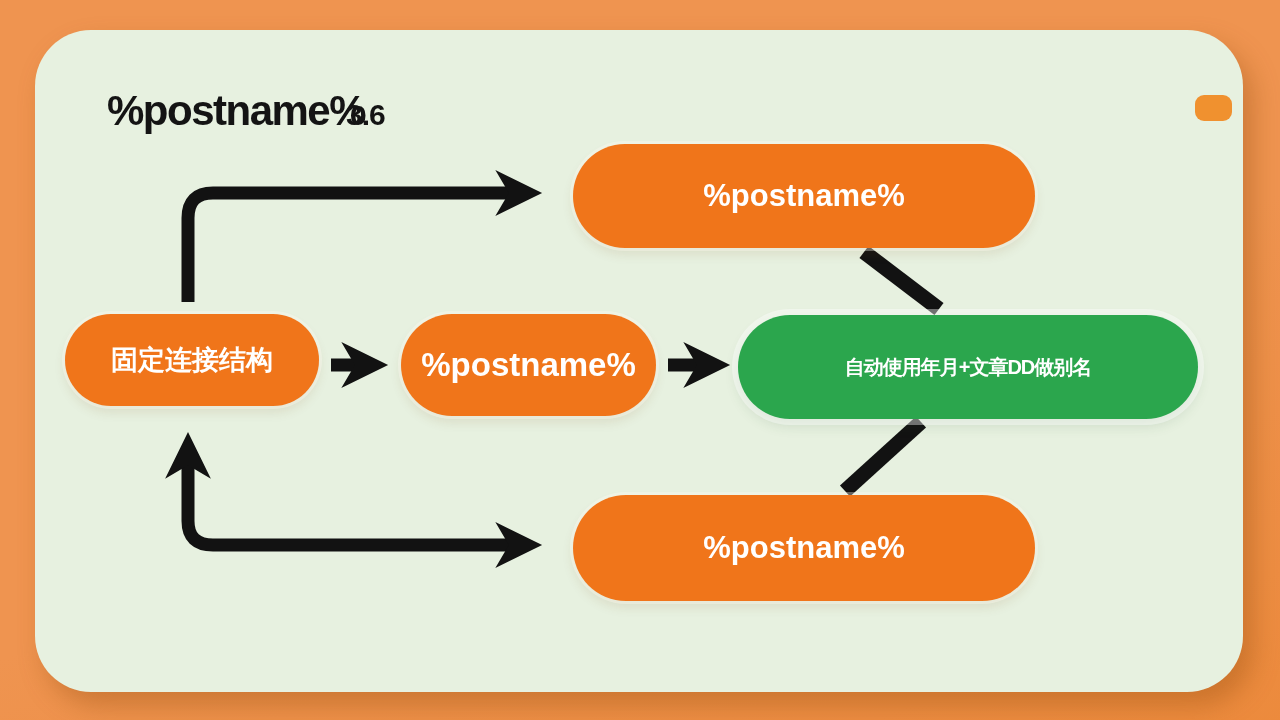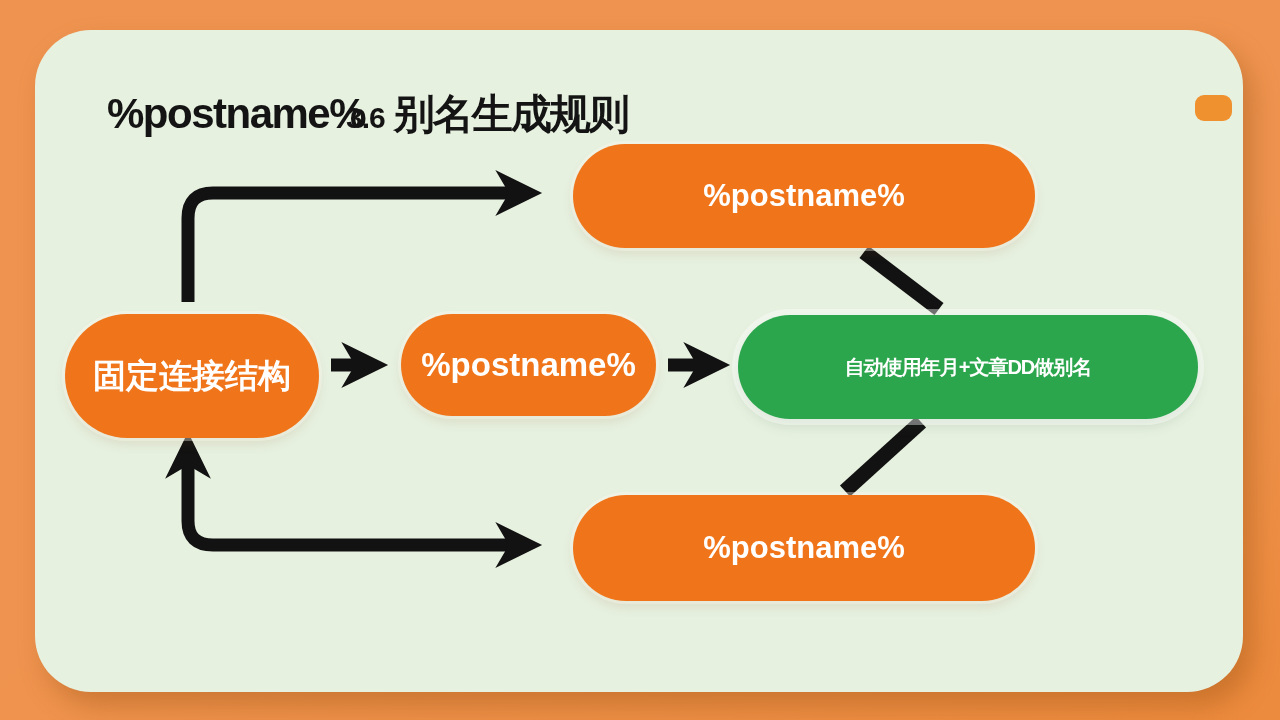--- a/index.html
+++ b/index.html
@@ -72,21 +72,21 @@
     white-space: nowrap;
   }
   .node.orange {
     background: var(--node_orange, #F0751A);
     box-shadow: 0 0 0 3px rgba(255, 252, 243, 0.35), 0 6px 12px rgba(120, 70, 20, 0.12);
   }
   .node.green {
     background: var(--node_green, #2BA64D);
     box-shadow: 0 0 0 6px rgba(255, 255, 255, 0.40), 0 6px 14px rgba(40, 90, 45, 0.15);
   }
-  #node-source       { left:  65px; top: 314px; width: 254px; height: 124px; font-size: 33px; }
+  #node-source       { left:  65px; top: 314px; width: 254px; height: 92px; font-size: 27px; }
   #node-rule         { left: 401px; top: 314px; width: 255px; height: 102px; font-size: 33px; }
   #node-top          { left: 573px; top: 144px; width: 462px; height: 104px; font-size: 31px; }
   #node-bottom       { left: 573px; top: 495px; width: 462px; height: 106px; font-size: 31px; }
   #node-result       { left: 738px; top: 315px; width: 460px; height: 104px; font-size: 20px; letter-spacing: -1px; }
   .arrow-layer {
     position: absolute;
     left: 0;
     top: 0;
     width: 1280px;
     height: 720px;
@@ -102,21 +102,20 @@
 </style>
 </head>
 <body>
 
 <div class="canvas">
   <div class="card">
 
     <div class="title">
       <span class="main">%postname%</span>
       <span class="version">3.6</span>
-      <span class="suffix">别名生成规则</span>
     </div>
 
     <div class="corner-pill"></div>
   </div>
 
   <svg class="arrow-layer" width="1280" height="720" viewBox="0 0 1280 720" xmlns="http://www.w3.org/2000/svg">
     <defs>
       <marker id="head" viewBox="0 0 10 10" refX="6.5" refY="5" markerWidth="4" markerHeight="4" orient="auto-start-reverse">
         <path class="arrow-fill" d="M0.6 0.6 L9.6 5 L0.6 9.4 L3.2 5 Z"></path>
       </marker>

